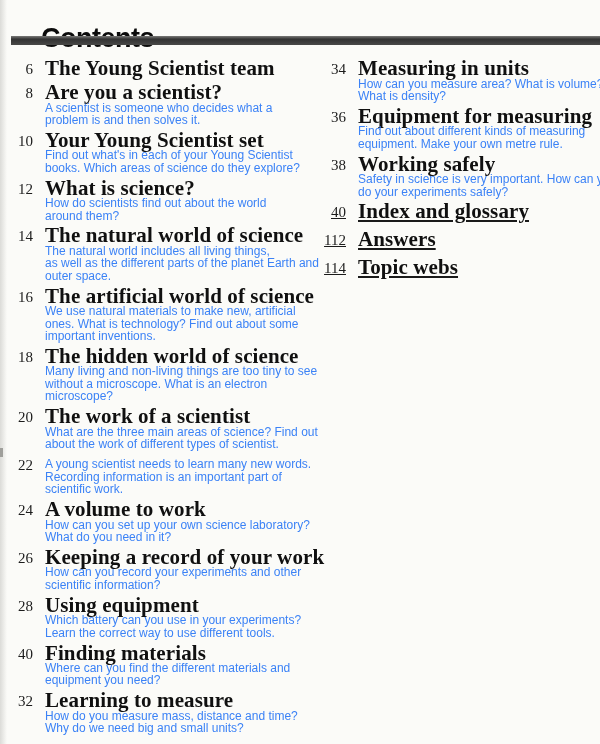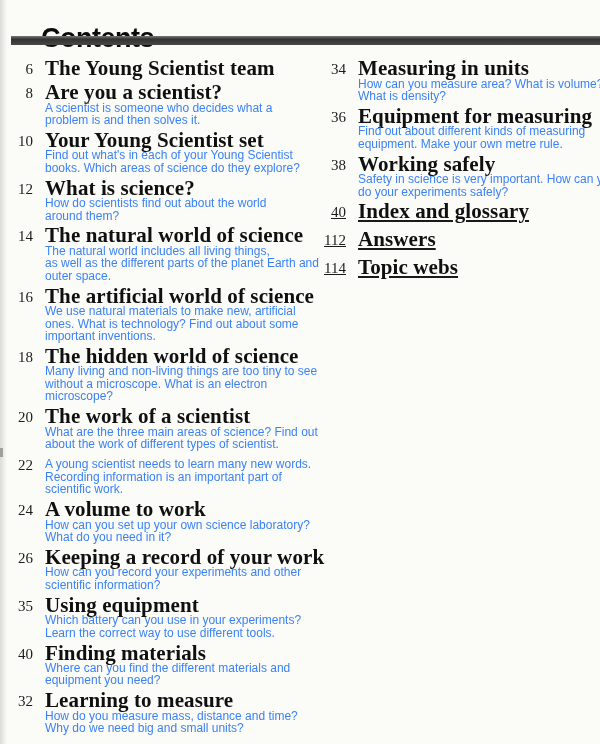--- a/index.html
+++ b/index.html
@@ -176,21 +176,21 @@
   <div class="entry">
     <div class="num">26</div>
     <div class="body">
       <div class="etitle">Keeping a record of your work</div>
       <div class="edesc">How can you record your experiments and other
 scientific information?</div>
     </div>
   </div>
 
   <div class="entry">
-    <div class="num">35</div>
+    <div class="num">28</div>
     <div class="body">
       <div class="etitle">Using equipment</div>
       <div class="edesc">Which battery can you use in your experiments?
 Learn the correct way to use different tools.</div>
     </div>
   </div>
 
   <div class="entry">
     <div class="num">40</div>
     <div class="body">

